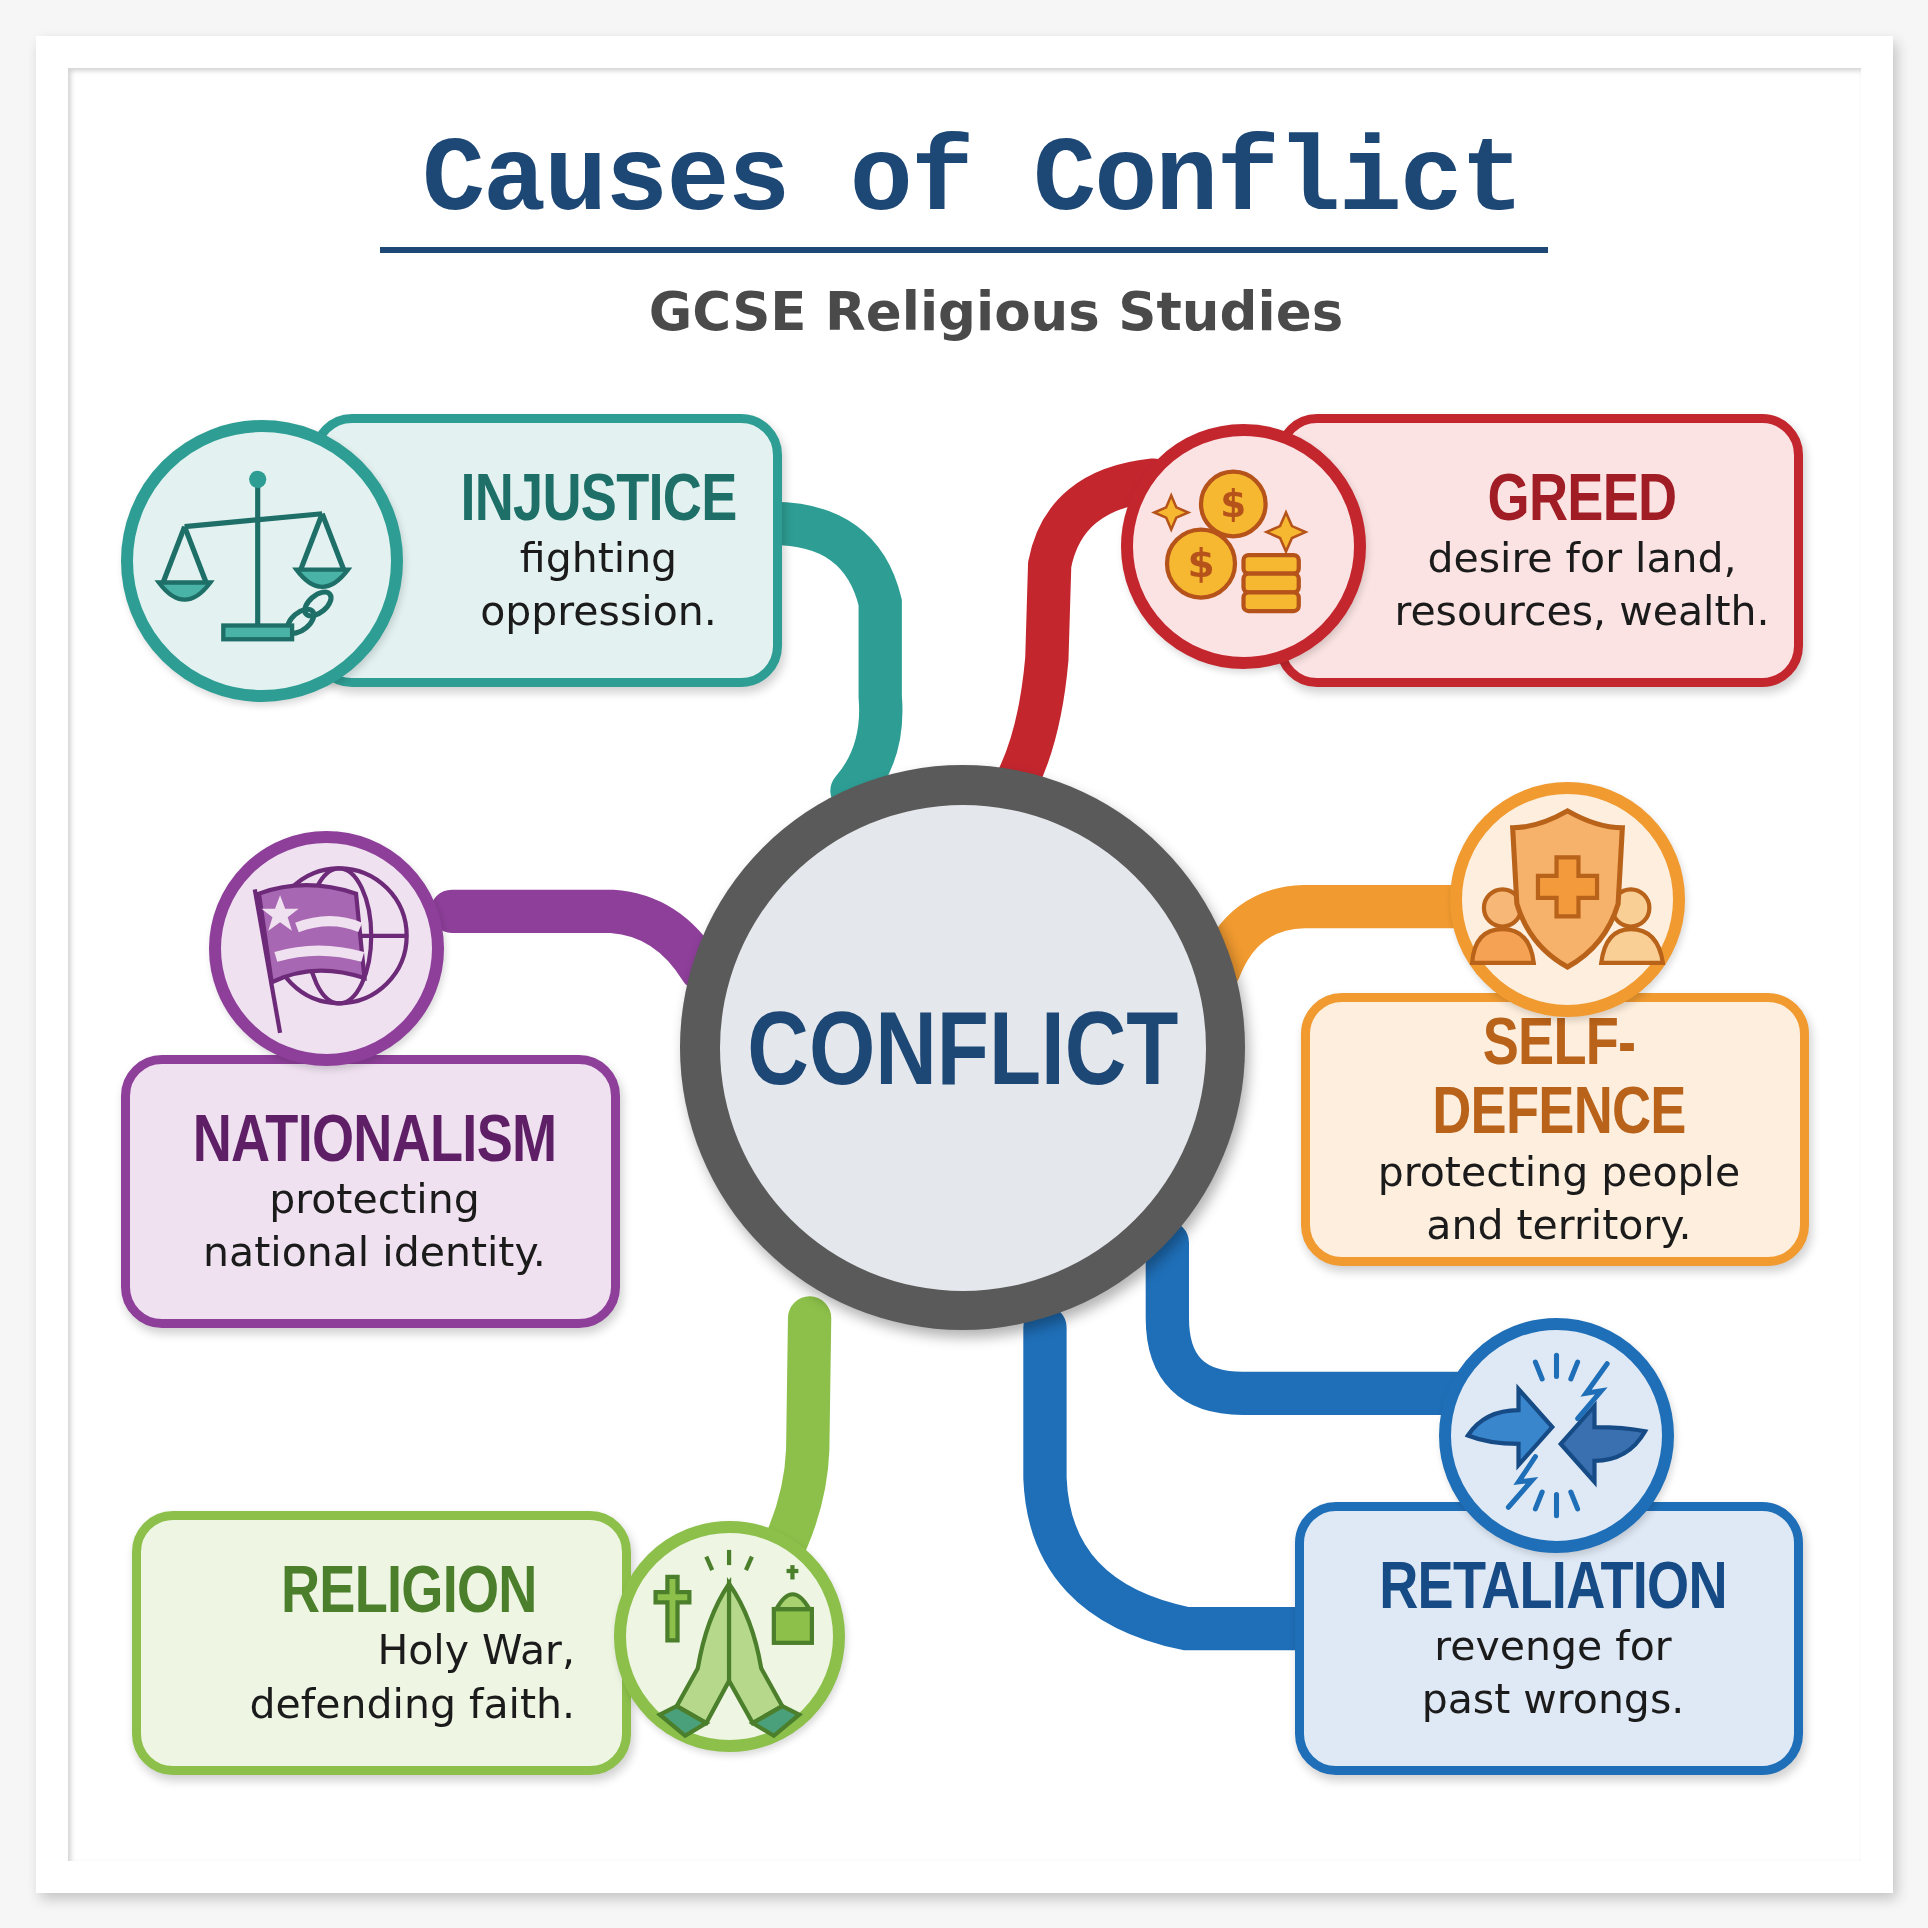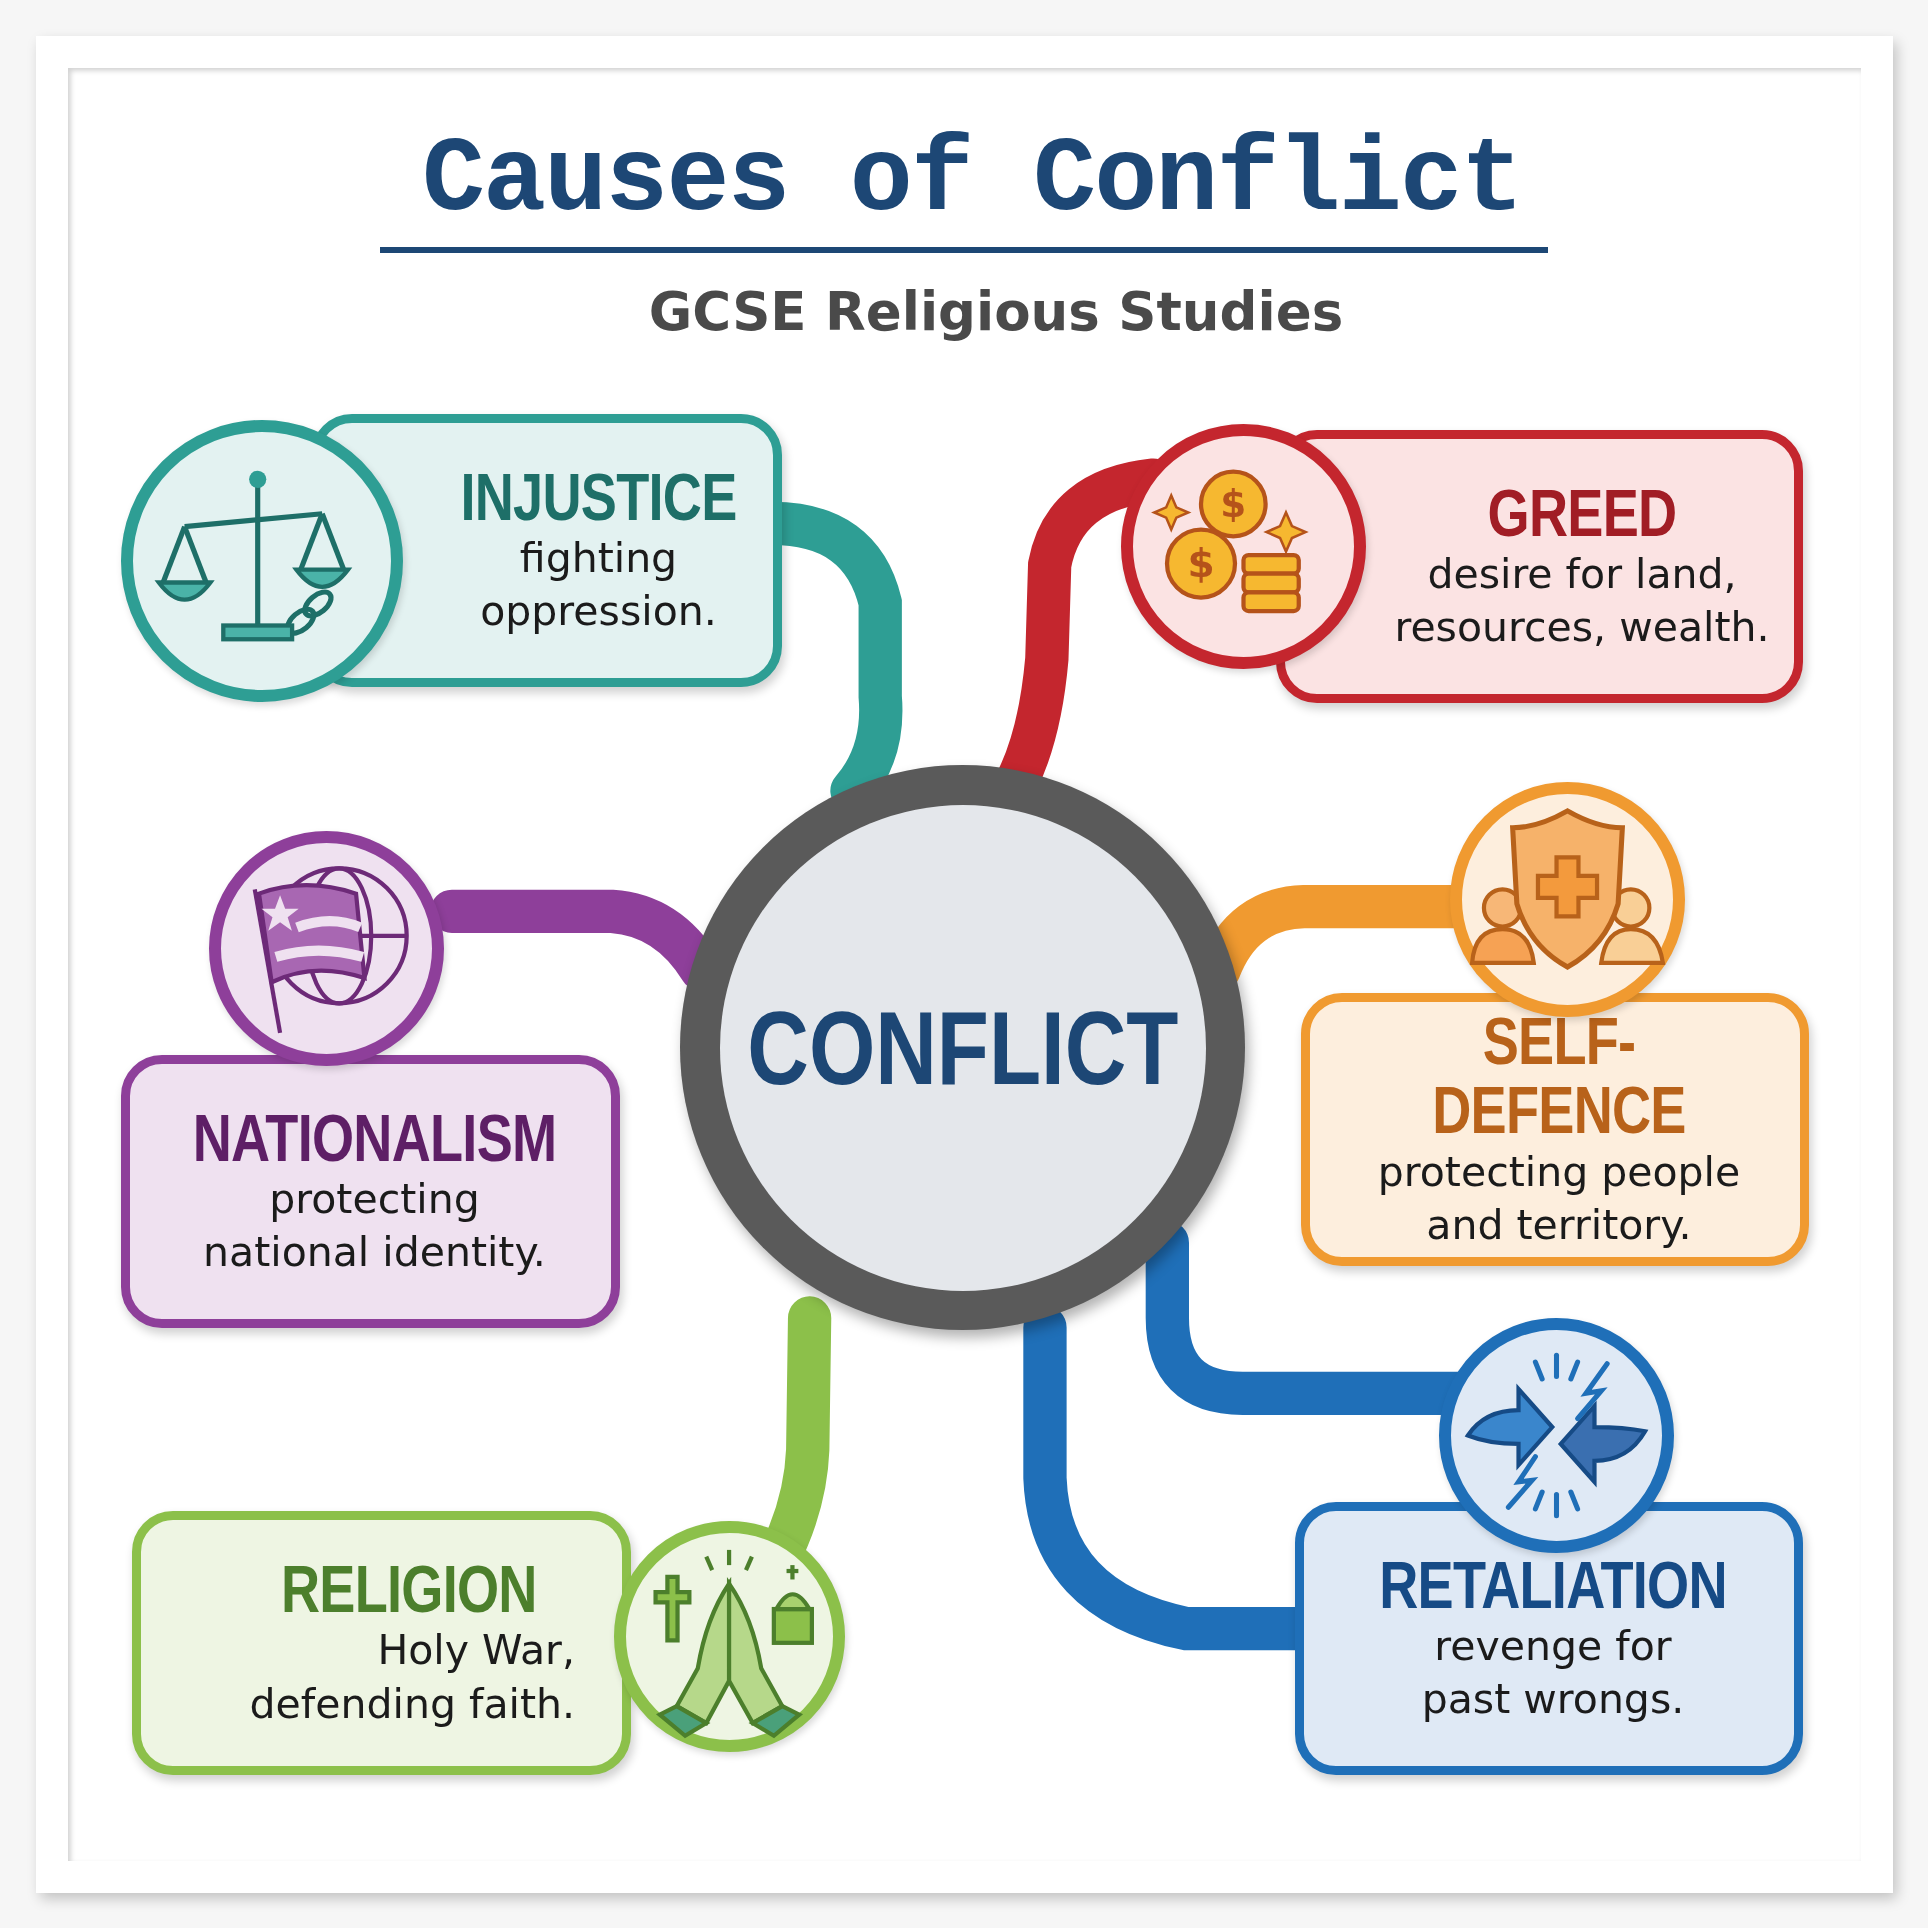--- a/index.html
+++ b/index.html
@@ -109,21 +109,21 @@
       <ellipse cx="195" cy="220" rx="18" ry="10" transform="rotate(-40 195 220)"></ellipse>
       <ellipse cx="215" cy="200" rx="18" ry="10" transform="rotate(-40 215 200)"></ellipse>
     </g>
     <circle cx="145" cy="55" r="10" fill="#2e9e94"></circle>
     <path d="M 30 175 L 90 175 Q 60 215 30 175 Z" fill="#4ab3a8" stroke="#1e6f68" stroke-width="5"></path>
     <path d="M 190 160 L 250 160 Q 220 200 190 160 Z" fill="#4ab3a8" stroke="#1e6f68" stroke-width="5"></path>
     <rect x="105" y="225" width="80" height="16" fill="#4ab3a8" stroke="#1e6f68" stroke-width="5"></rect>
   </svg>
 </div>
 
-<div class="box" style="left:1276px; top:430px; width:527px; height:273px; border-color:#c4262e; background:#fbe3e3; padding-left:85px;">
+<div class="box" style="left:1276px; top:414px; width:527px; height:273px; border-color:#c4262e; background:#fbe3e3; padding-left:85px;">
   <div class="label" style="color:#a11d25">GREED</div>
   <div class="desc">desire for land,
 resources, wealth.</div>
 </div>
 <div class="icon-ring" style="left:1121px; top:424px; width:245px; height:245px; border-color:#c4262e; background:#fbe3e3;">
   <svg viewBox="0 0 260 260">
     <g stroke="#b5531a" stroke-width="5">
       <circle cx="118" cy="80" r="38" fill="#f6b830"></circle>
       <circle cx="80" cy="150" r="40" fill="#f6b830"></circle>
       <rect x="130" y="140" width="65" height="22" rx="6" fill="#f6b830"></rect>

